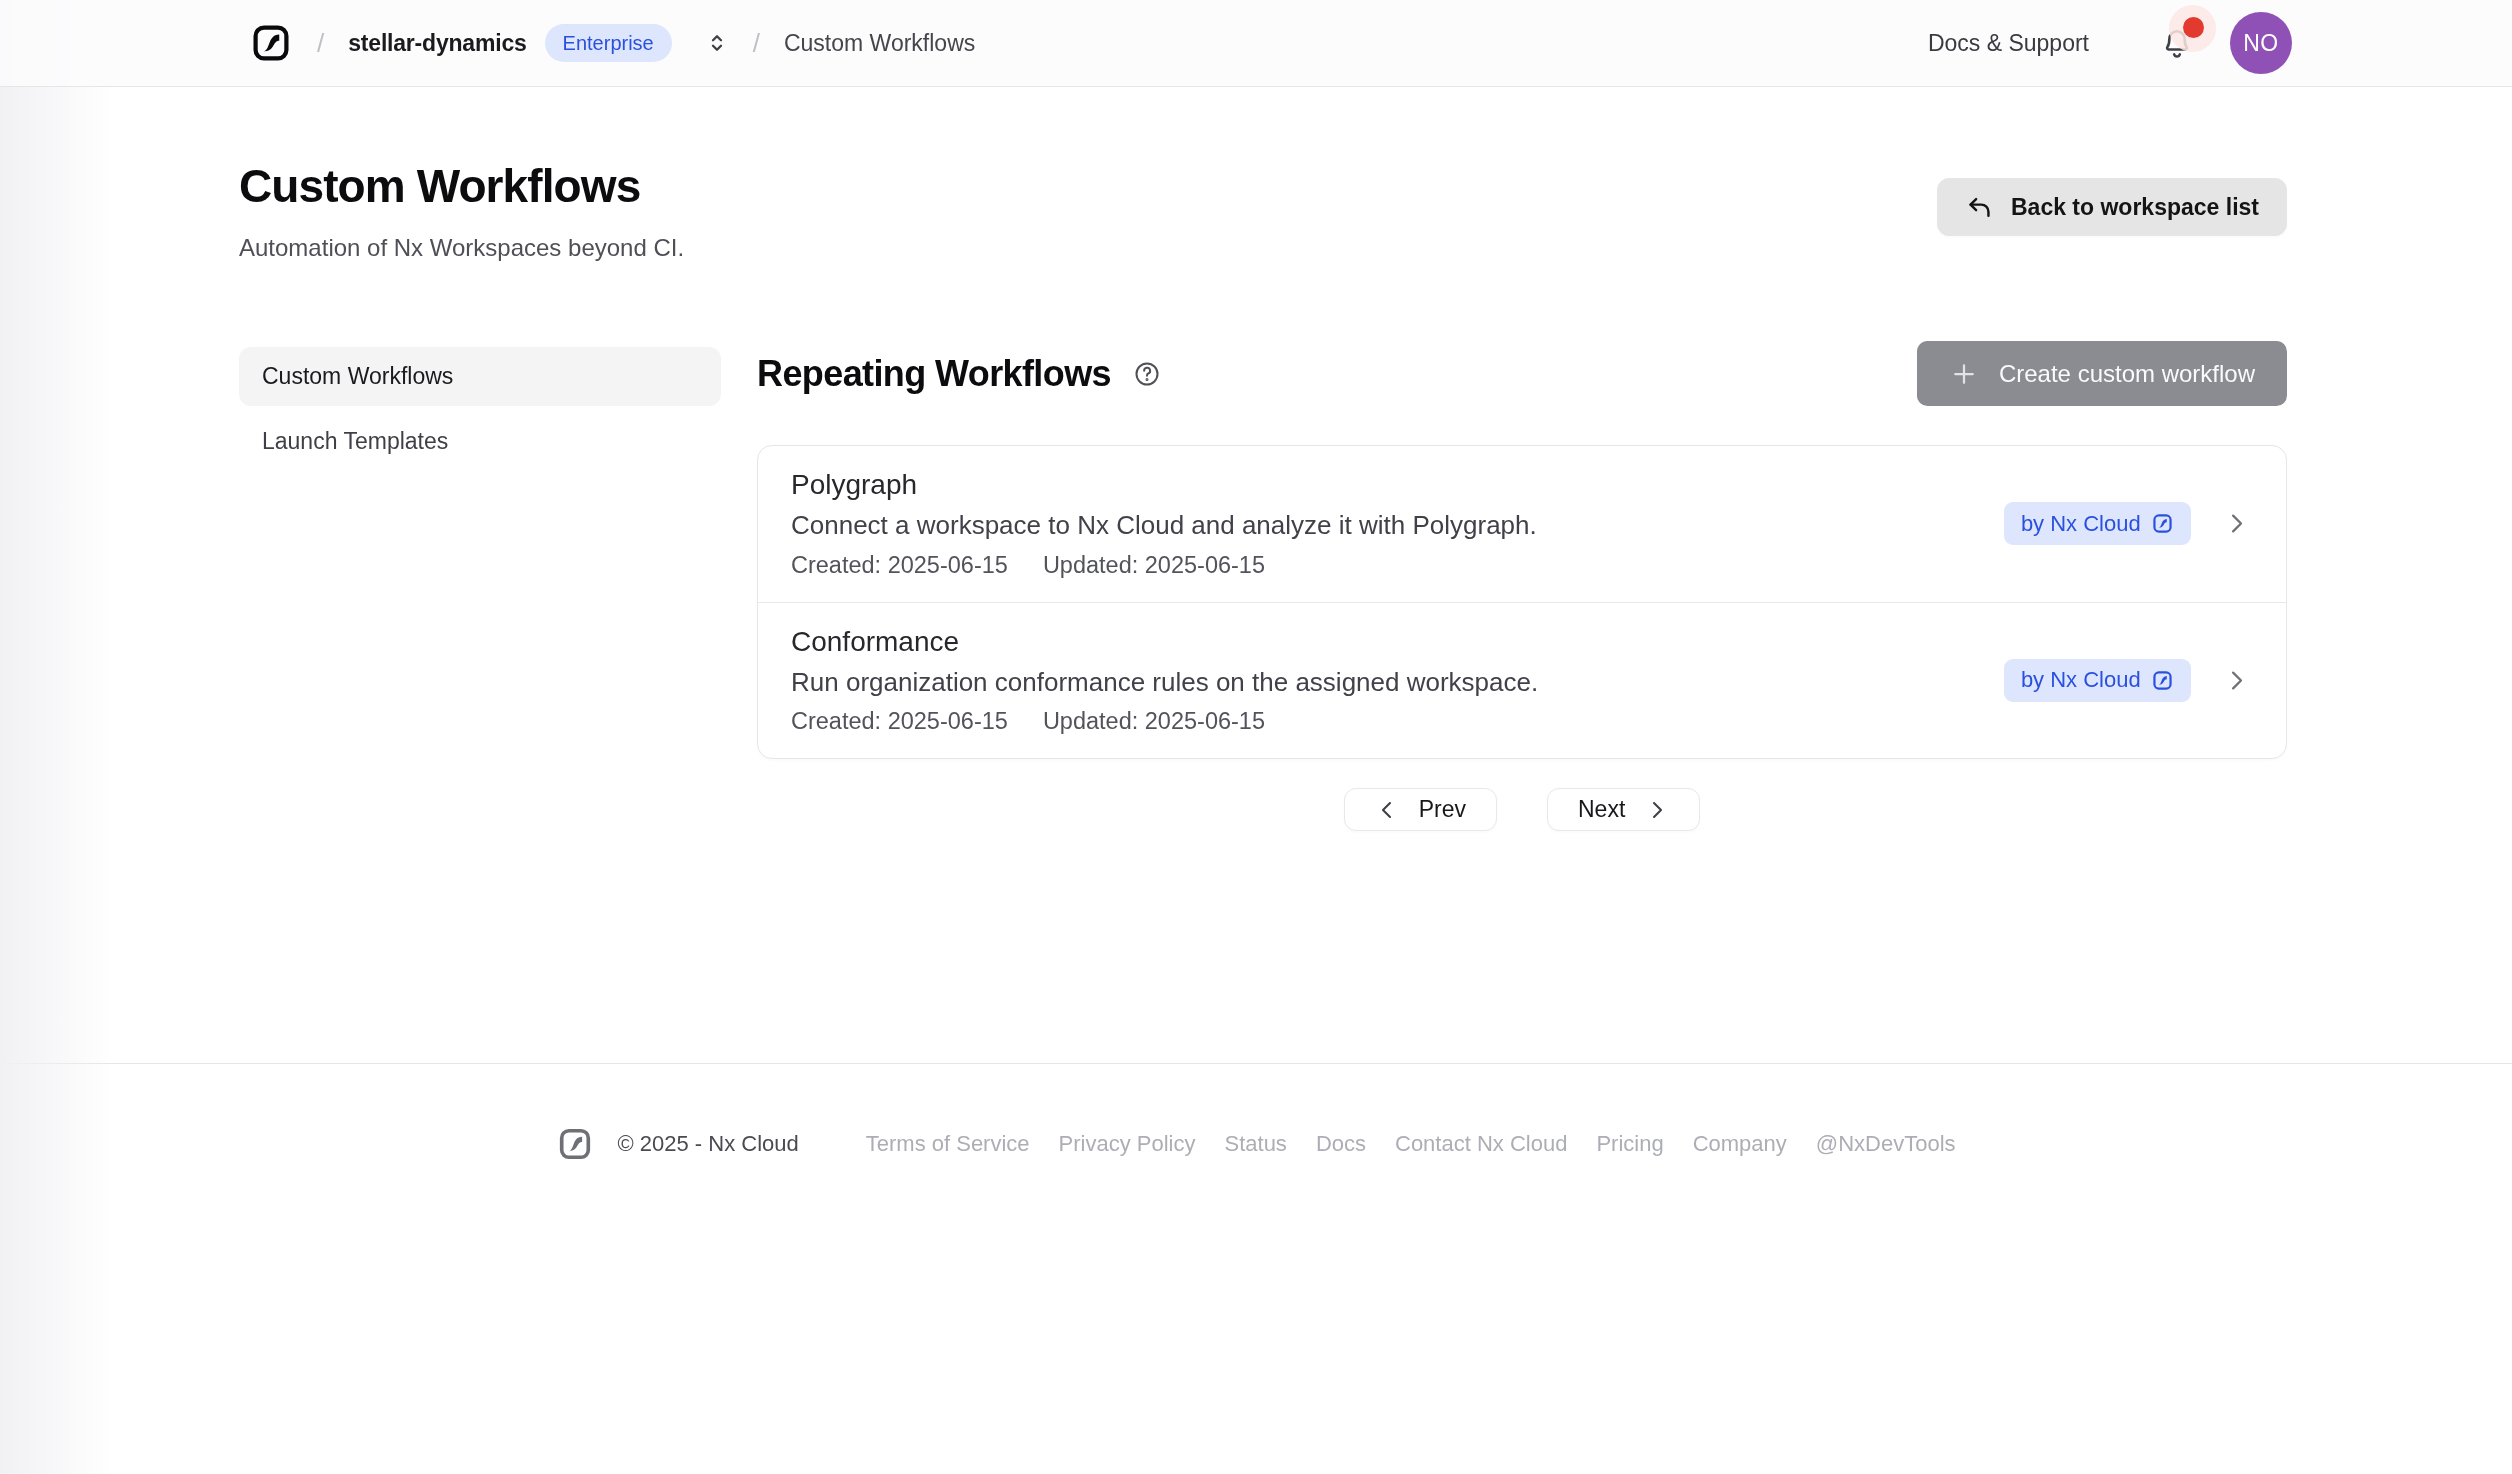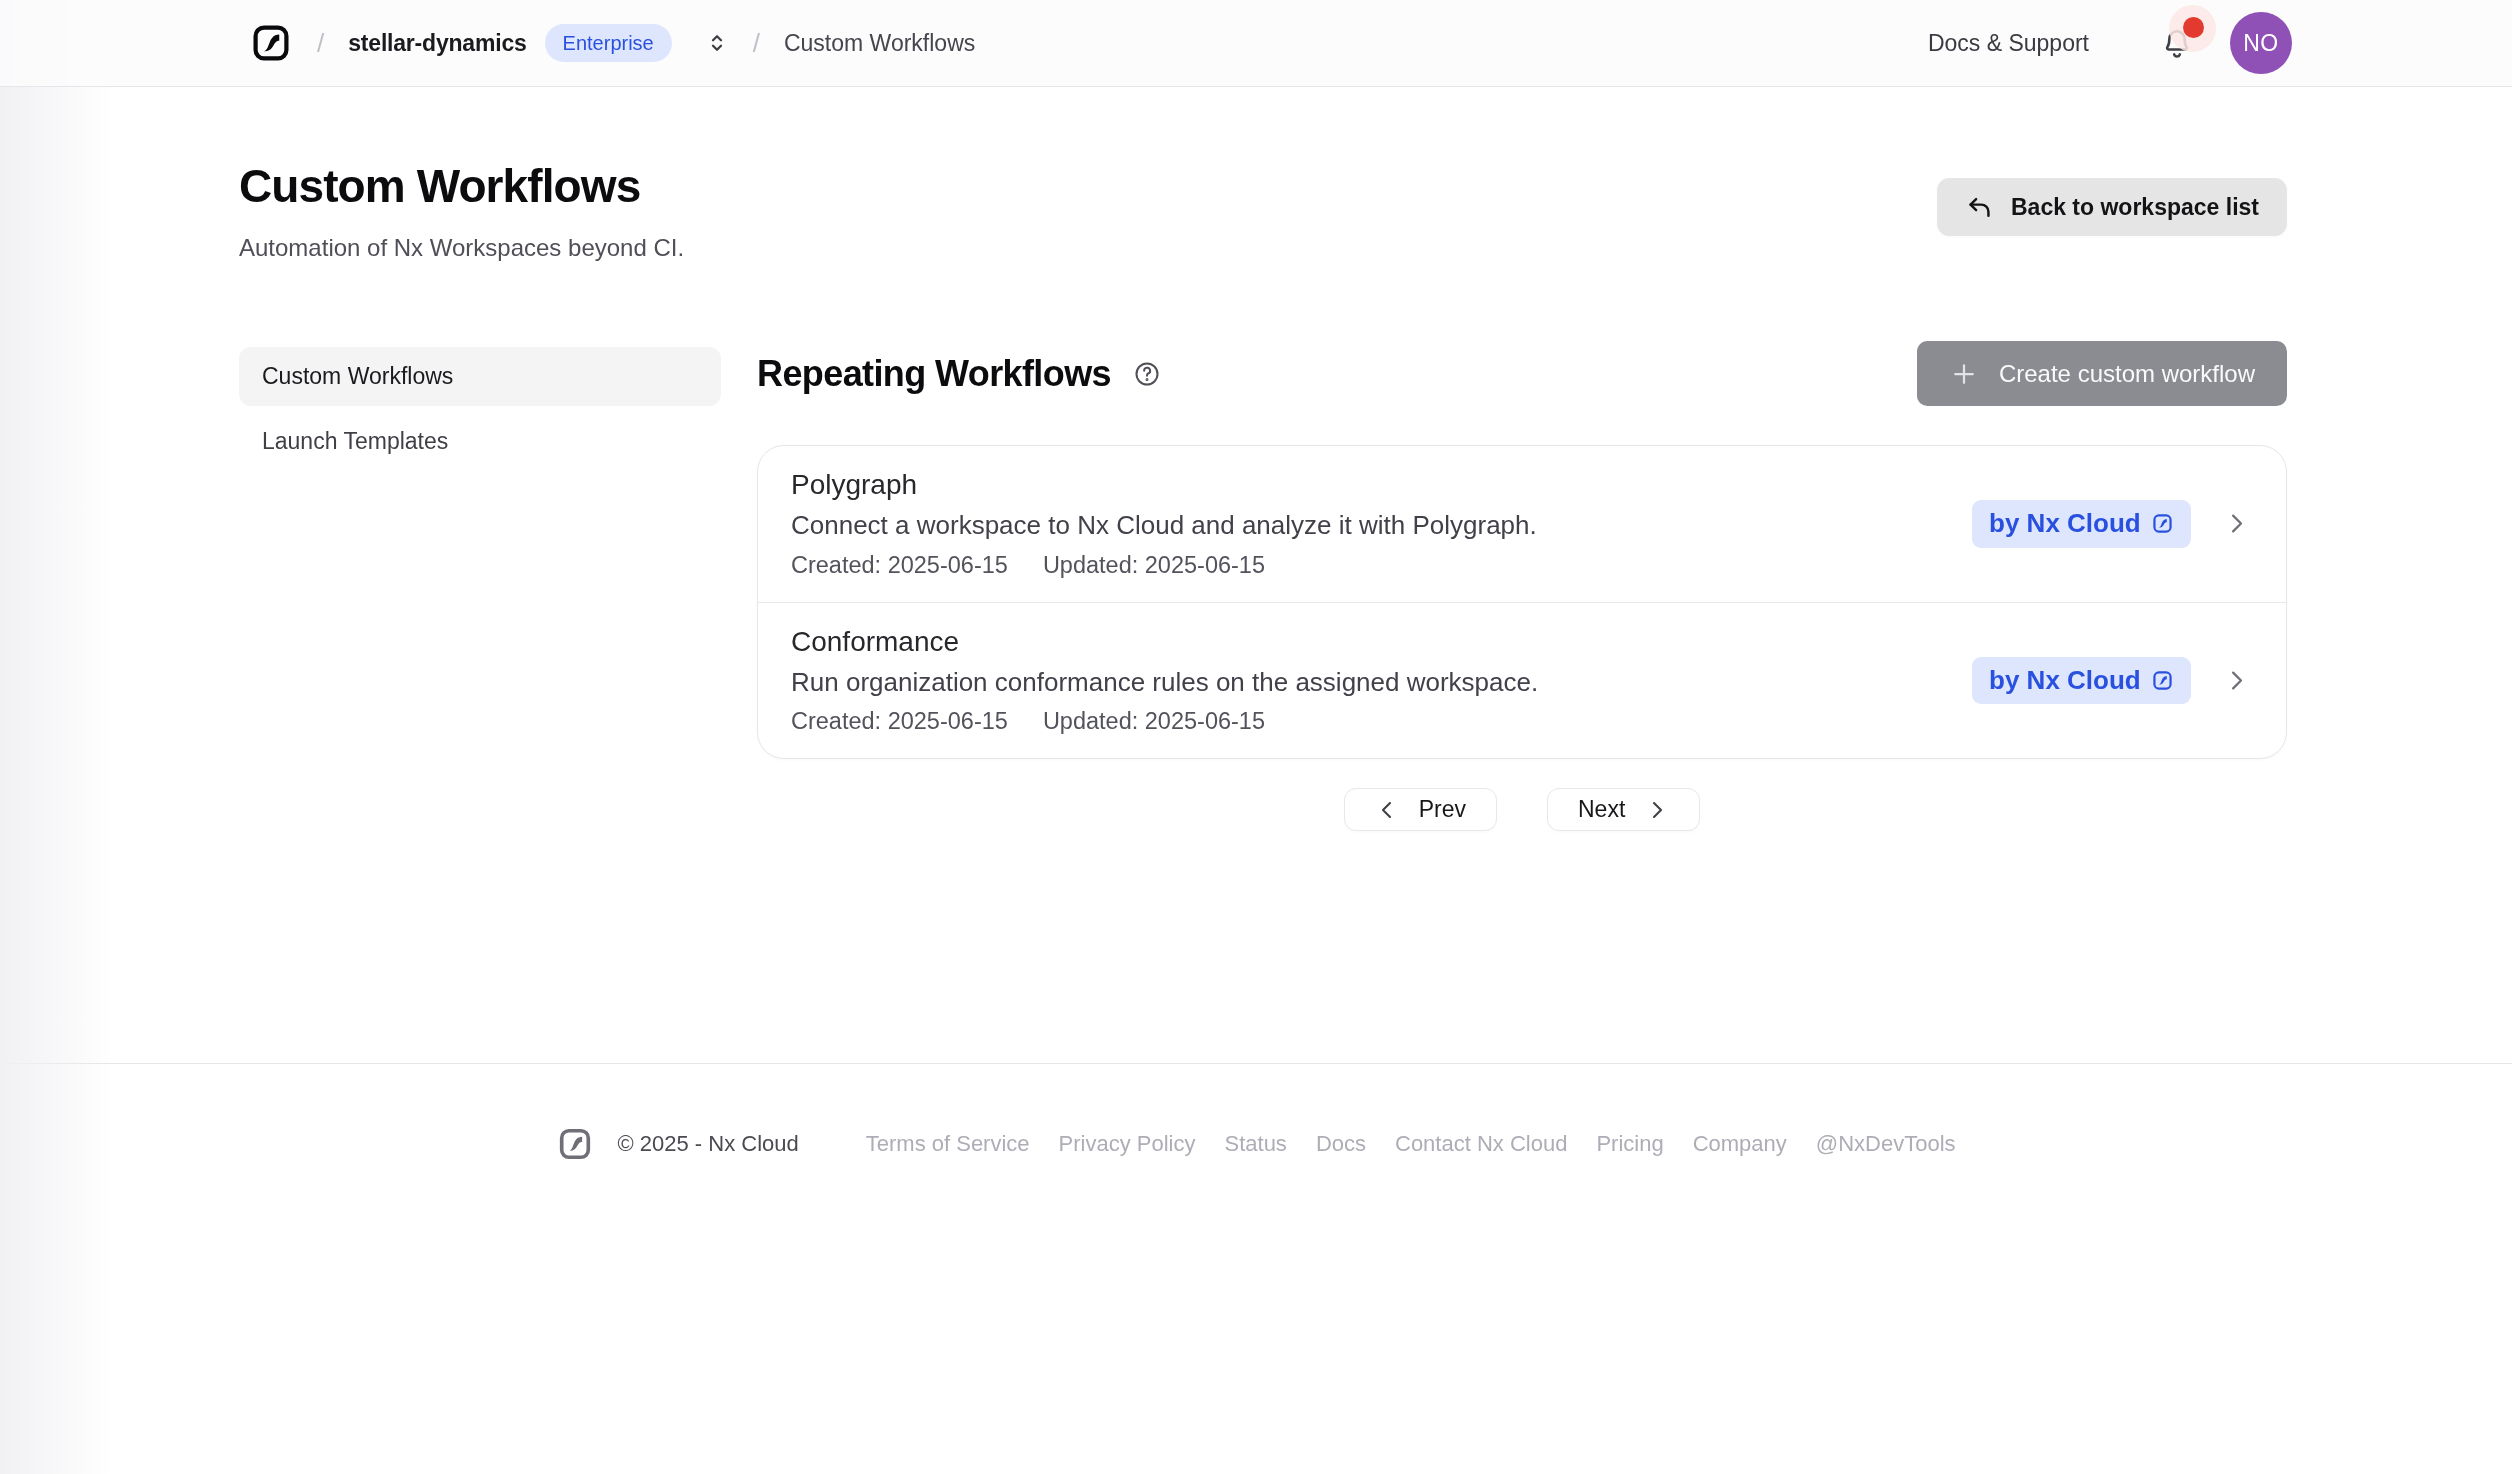--- a/index.html
+++ b/index.html
@@ -80,30 +80,30 @@
   .section-title { font-size:36px; font-weight:700; letter-spacing:-0.6px; color:#0c0c0e;text-align:right; }
   .help-btn { background:none; border:none; cursor:pointer; margin-left:21px; color:#4f4f57; display:inline-flex; }
   .help-btn svg { width:30px; height:30px; }
   .create-btn {
     margin-left:auto; height:65px; display:inline-flex; align-items:center; gap:20px;
     background:#8b8b92; color:#fafafa; border:none; border-radius:10.6px;
     padding:0 32px; font-size:24px; font-weight:500; cursor:pointer; font-family:inherit;
   }
   .create-btn svg { width:30px; height:30px; color:#e3e3e7; }
 
-  .panel { background:#ffffff; border:1.5px solid #e6e6ea; border-radius:27px; box-shadow:0 1.5px 3.8px rgba(0,0,0,0.02); }
+  .panel { background:#ffffff; border:1.5px solid #e6e6ea; border-radius:15px; box-shadow:0 1.5px 3.8px rgba(0,0,0,0.02); }
   .wf-row { display:flex; align-items:center; padding:23px 36px 23px 33px; cursor:pointer; }
   .wf-row + .wf-row { border-top:1.5px solid #e8e8ec; }
   .wf-info { flex:1; min-width:0; }
   .wf-title { font-size:28px; font-weight:500; color:#27272c; }
   .wf-desc { margin-top:9px; font-size:26px; color:#41414a; }
   .wf-meta { margin-top:10.6px; font-size:23.5px; color:#53535c; display:flex; gap:35px; }
   .nx-badge {
     display:inline-flex; align-items:center; gap:10.6px; flex-shrink:0;
-    background:#dde6fd; color:#2a50e0; font-size:26px; font-weight:700;
+    background:#dde6fd; color:#2a50e0; font-size:22px; font-weight:400;
     padding:8.4px 16.7px; border-radius:9px; cursor:pointer; text-decoration:none;
   }
   .nx-badge svg { width:23px; height:23px; }
   .row-chevron { margin-left:32px; color:#6f6f78; display:inline-flex; cursor:pointer; }
   .row-chevron svg { width:27px; height:27px; }
 
   .pagination { display:flex; justify-content:center; gap:50px; margin-top:29px; }
   .pg-btn {
     height:43px; display:inline-flex; align-items:center; gap:20px;
     background:#ffffff; border:1.5px solid #e8e8ec; border-radius:12px;

